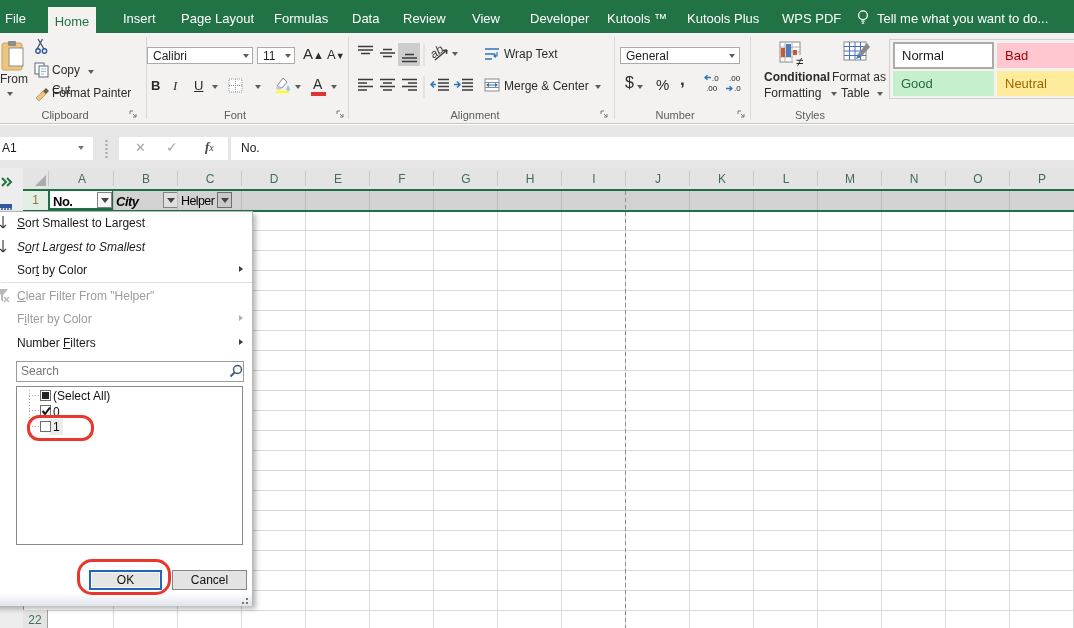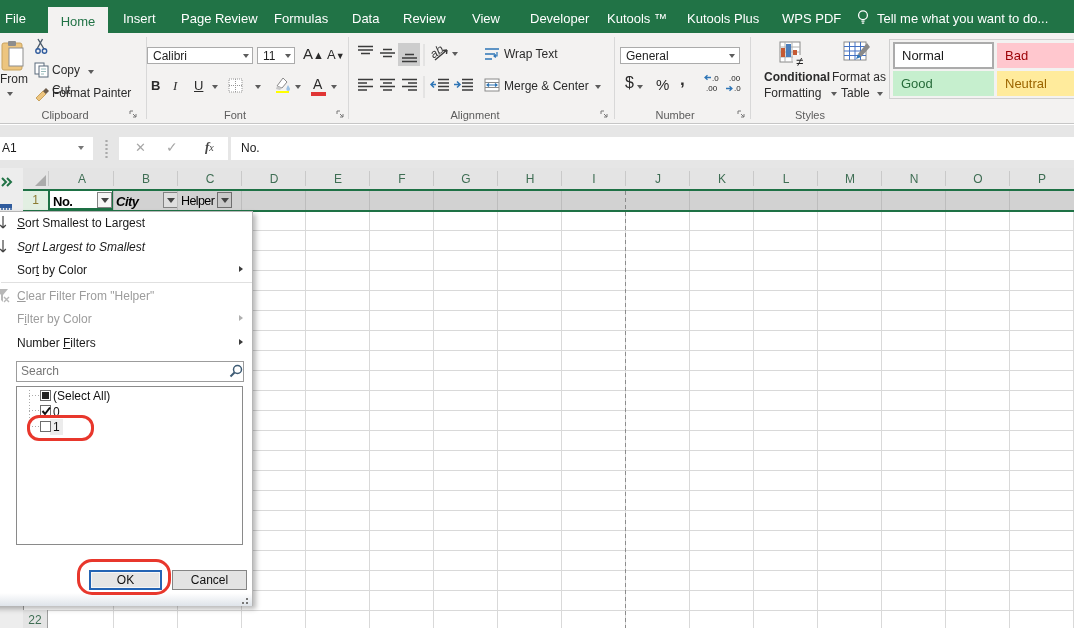--- a/index.html
+++ b/index.html
@@ -2,21 +2,21 @@
 <html><head>
 <meta charset="utf-8">
 <style>
 * { margin:0; padding:0; box-sizing:border-box; }
 html,body { width:1074px; height:628px; overflow:hidden; }
 body { font-family:"Liberation Sans", sans-serif; position:relative; background:#fff; }
 .abs { position:absolute; }
 
 #tabbar { left:0; top:0; width:1074px; height:33px; background:#217346; }
 .tab { position:absolute; top:0; height:33px; line-height:38px; color:#fff; font-size:13px; white-space:nowrap; }
-#hometab { position:absolute; left:48px; top:7px; width:60px; height:26px; background:#f3f2f1; color:#217346; font-size:13px; text-align:center; line-height:29px; }
+#hometab { position:absolute; left:48px; top:7px; width:48px; height:26px; background:#f3f2f1; color:#217346; font-size:13px; text-align:center; line-height:29px; }
 
 #ribbon { left:0; top:33px; width:1074px; height:91px; background:#f3f2f1; border-bottom:1px solid #c6c6c6; }
 .gsep { position:absolute; top:37px; width:1px; height:82px; background:#d8d8d8; }
 .glabel { position:absolute; top:109px; font-size:11px; color:#5c5c5c; text-align:center; }
 .rtext { position:absolute; font-size:12px; color:#2b2b2b; white-space:nowrap; }
 .combo { position:absolute; background:#fff; border:1px solid #ababab; font-size:12px; color:#1f1f1f; }
 .darr { position:absolute; width:0; height:0; border-left:3.5px solid transparent; border-right:3.5px solid transparent; border-top:4px solid #5c5c5c; }
 .launch { position:absolute; width:10px; height:10px; }
 
 #fbstrip { left:0; top:125px; width:1074px; height:43px; background:#e6e6e6; }
@@ -35,21 +35,21 @@
 .marr { position:absolute; width:0; height:0; border-top:3.5px solid transparent; border-bottom:3.5px solid transparent; border-left:4.5px solid #3b3b3b; }
 .cbx { position:absolute; width:11px; height:11px; border:1px solid #6d6d6d; background:#fff; }
 </style>
 </head>
 <body>
 
 <div class="abs" id="tabbar"></div>
 <div id="hometab">Home</div>
 <div class="tab" style="left:5px;">File</div>
 <div class="tab" style="left:123px;">Insert</div>
-<div class="tab" style="left:181px;">Page Review</div>
+<div class="tab" style="left:181px;">Page Layout</div>
 <div class="tab" style="left:274px;">Formulas</div>
 <div class="tab" style="left:352px;">Data</div>
 <div class="tab" style="left:403px;">Review</div>
 <div class="tab" style="left:472px;">View</div>
 <div class="tab" style="left:530px;">Developer</div>
 <div class="tab" style="left:607px;">Kutools ™</div>
 <div class="tab" style="left:687px;">Kutools Plus</div>
 <div class="tab" style="left:782px;">WPS PDF</div>
 <div class="tab" style="left:877px;">Tell me what you want to do...</div>
 <svg class="abs" style="left:856px;top:9px;" width="14" height="17" viewBox="0 0 14 17">

